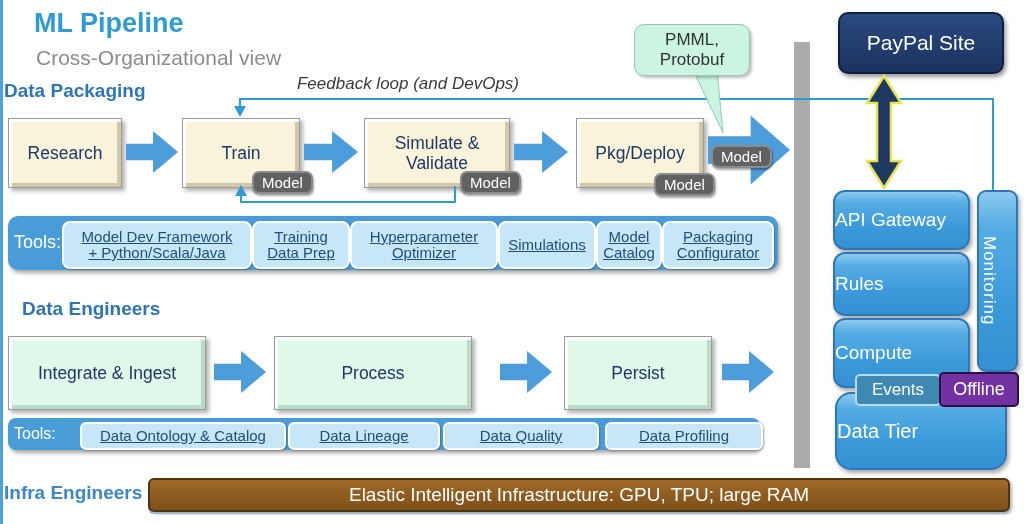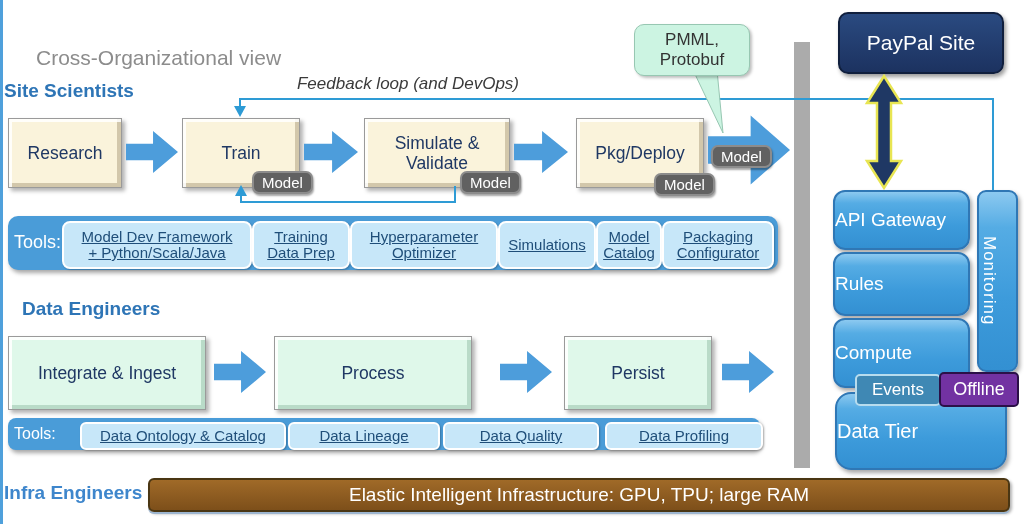--- a/index.html
+++ b/index.html
@@ -58,23 +58,24 @@
        background:linear-gradient(180deg,#a06a28,#7d4f1a);border:2px solid #4a3613;border-radius:6px;
        display:flex;align-items:center;justify-content:center;color:#fff;font-size:19px;
        box-shadow:0 2px 0 #9db6d0,2px 2px 3px rgba(0,0,0,.3);}
 </style>
 </head>
 <body>
 
 <div class="canvas">
 
   <div class="left-edge"></div>
+  <div class="title">ML Pipeline</div>
   <div class="subtitle">Cross-Organizational view</div>
 
-  <div class="section-label" style="left:4px;top:80px;">Site Scientists</div>
+  <div class="section-label" style="left:4px;top:80px;">Data Packaging</div>
   <div class="feedback-label">Feedback loop (and DevOps)</div>
 
   <div class="box cream" style="left:8px;top:118px;width:112px;height:68px;">
       <span>Research</span>
     </div>
   <div class="block-arrow" style="left:126px;top:130px;width:52px;height:44px;"></div>
   <div class="box cream" style="left:182px;top:118px;width:116px;height:68px;">
       <span>Train</span>
     </div>
   <div class="block-arrow" style="left:304px;top:130px;width:54px;height:44px;"></div>

